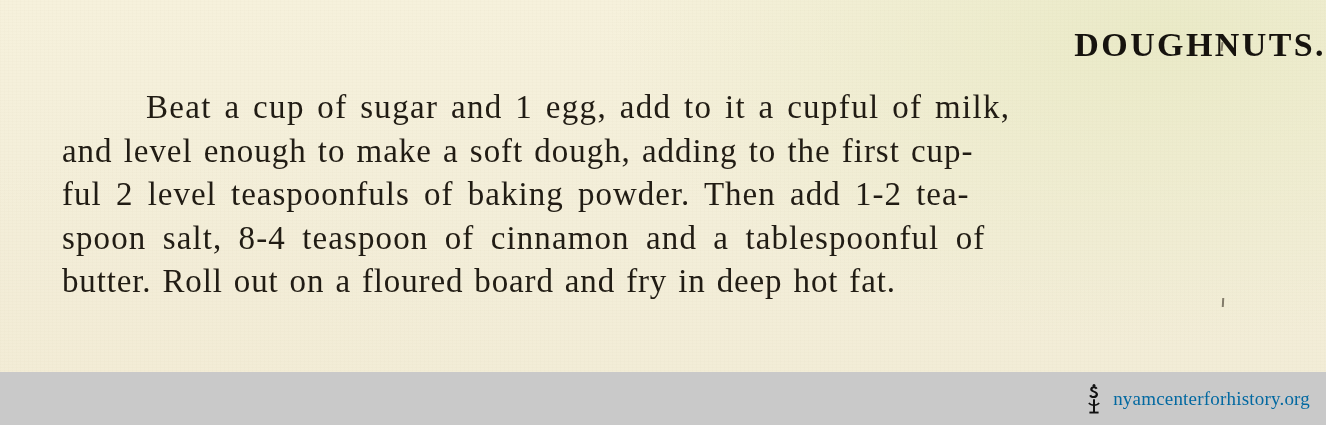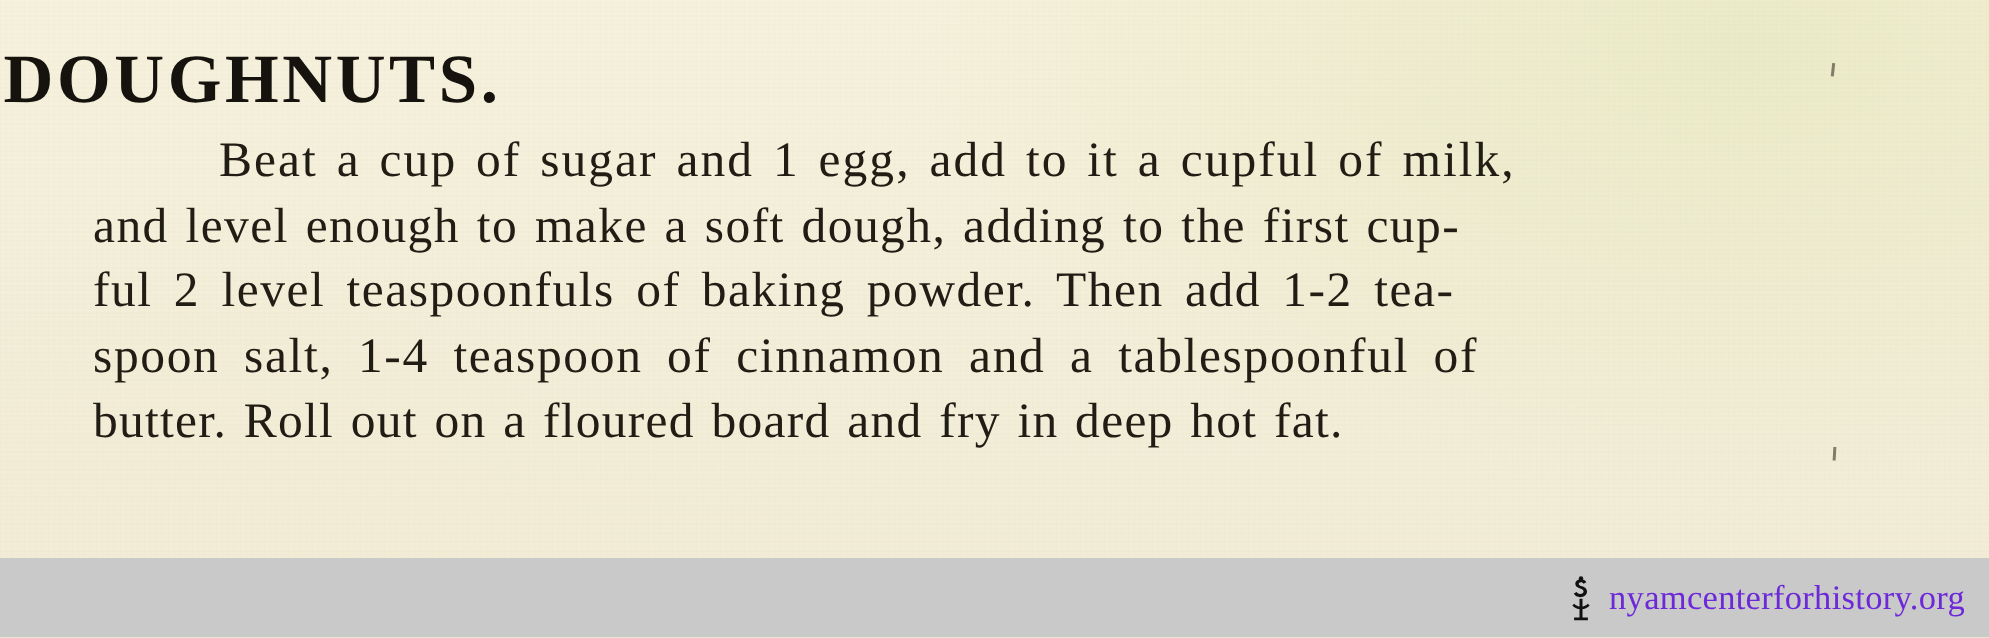--- a/index.html
+++ b/index.html
@@ -41,24 +41,24 @@
     top: 0;
     width: 1326px;
     height: 372px;
   }
 
   .recipe-title {
     position: absolute;
     top: 26px;
     left: 0;
     width: 1326px;
-    text-align: left;
+    text-align: right;
     font-family: "Liberation Serif", serif;
     font-weight: bold;
-    font-size: 46px;
+    font-size: 34px;
     letter-spacing: 2.4px;
     color: #16130e;
     text-indent: 2.4px;
   }
 
   .body-block {
     position: absolute;
     top: 86px;
     left: 62px;
     width: 1186px;
@@ -101,23 +101,23 @@
     display: flex;
     align-items: center;
     justify-content: flex-end;
   }
 
   #credit {
     display: flex;
     align-items: center;
     gap: 6px;
     padding-right: 16px;
-    color: #6d28d9;
+    color: #0369a1;
     font-family: "Liberation Serif", serif;
-    font-size: 23px;
+    font-size: 19px;
     letter-spacing: 0.2px;
   }
 
   #credit-logo {
     width: 26px;
     height: 30px;
     display: block;
   }
 </style>
 </head>
@@ -128,21 +128,21 @@
   <div id="grain"></div>
 
   <div id="content">
 
     <div class="recipe-title">DOUGHNUTS.</div>
 
     <div class="body-block">
       <span class="body-line ln1">Beat a cup of sugar and 1 egg, add to it a cupful of milk,</span>
       <span class="body-line ln2">and level enough to make a soft dough, adding to the first cup-</span>
       <span class="body-line ln3">ful 2 level teaspoonfuls of baking powder.  Then add 1-2 tea-</span>
-      <span class="body-line ln4">spoon salt, 1-4 teaspoon of cinnamon and a tablespoonful of</span>
+      <span class="body-line ln4">spoon salt, 8-4 teaspoon of cinnamon and a tablespoonful of</span>
       <span class="body-line ln5">butter.  Roll out on a floured board and fry in deep hot fat.</span>
     </div>
 
     <div class="mark mark-1"></div>
     <div class="mark mark-2"></div>
   </div>
 
   <div id="footer-bar">
     <div id="credit">
       <svg id="credit-logo" viewBox="0 0 26 30" aria-hidden="true">

